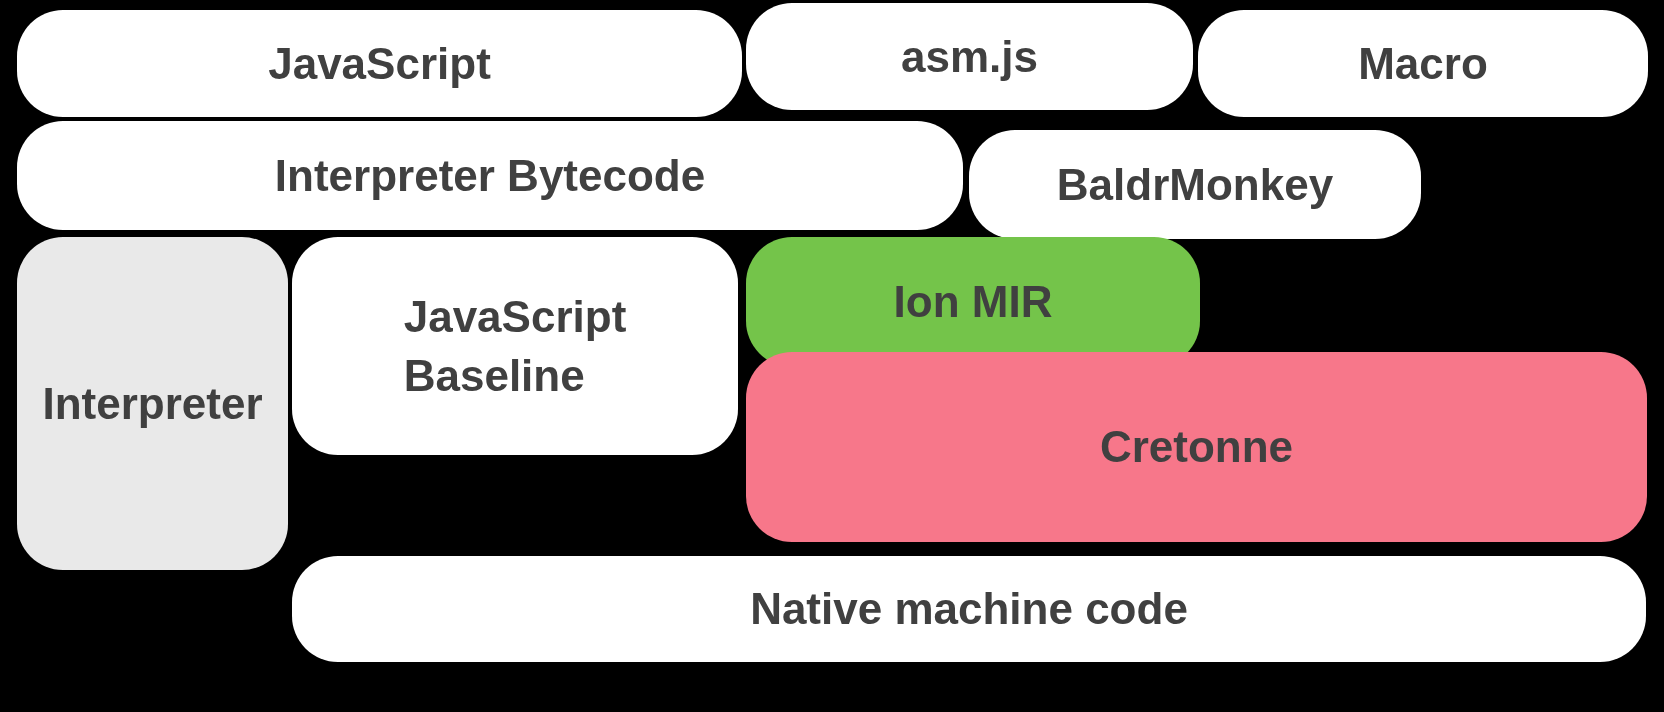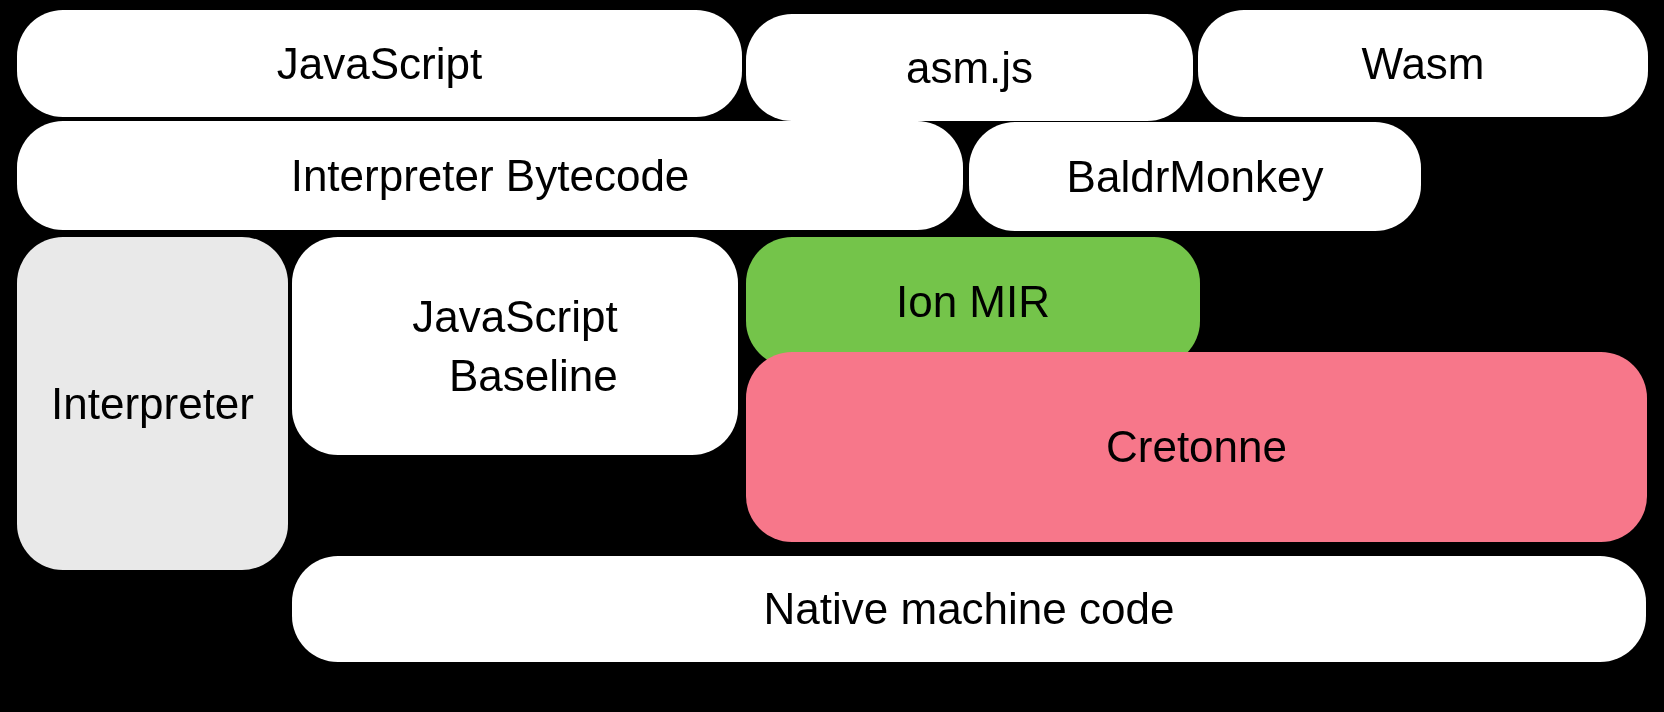--- a/index.html
+++ b/index.html
@@ -13,52 +13,53 @@
     height: 712px;
     background: #000000;
     overflow: hidden;
     font-family: "Liberation Sans", "DejaVu Sans", sans-serif;
   }
   .node {
     position: absolute;
     display: flex;
     align-items: center;
     justify-content: center;
-    text-align: right;
+    text-align: left;
     background: #ffffff;
-    color: #000000;
+    color: #404040;
     font-size: 44px;
     line-height: 1.35;
     border-radius: 46px;
     white-space: pre-line;
     box-sizing: border-box;
+    font-weight: bold;
   }
   
   .n-javascript      { left: 17px;   top: 10px;  width: 725px;  height: 107px; }
-  .n-asmjs           { left: 746px;  top: 14px;  width: 447px;  height: 107px; }
+  .n-asmjs           { left: 746px;  top: 3px;  width: 447px;  height: 107px; }
   .n-wasm            { left: 1198px; top: 10px;  width: 450px;  height: 107px; }
   .n-js-bytecode     { left: 17px;   top: 121px; width: 946px;  height: 109px; }
-  .n-baldrmonkey     { left: 969px;  top: 122px; width: 452px;  height: 109px; }
+  .n-baldrmonkey     { left: 969px;  top: 130px; width: 452px;  height: 109px; }
   .n-interpreter     { left: 17px;   top: 237px; width: 271px;  height: 333px; }
   .n-js-baseline     { left: 292px;  top: 237px; width: 446px;  height: 218px; }
   .n-ion-mir         { left: 746px;  top: 237px; width: 454px;  height: 130px; }
   .n-cretonne        { left: 746px;  top: 352px; width: 901px;  height: 190px; }
   .n-macro-assembler { left: 292px;  top: 463px; width: 446px;  height: 109px; }
   .n-native-code     { left: 292px;  top: 556px; width: 1354px; height: 106px; }
 </style>
 </head>
 <body>
 
 <div class="canvas">
 
   <div class="node n-javascript" style="background: rgb(255, 255, 255);">JavaScript</div>
 
   <div class="node n-asmjs" style="background: rgb(255, 255, 255);">asm.js</div>
 
-  <div class="node n-wasm" style="background: rgb(255, 255, 255);">Wasm</div>
+  <div class="node n-wasm" style="background: rgb(255, 255, 255);">Macro</div>
 
   <div class="node n-js-bytecode" style="background: rgb(255, 255, 255);">Interpreter Bytecode</div>
 
   <div class="node n-baldrmonkey" style="background: rgb(255, 255, 255);">BaldrMonkey</div>
 
   <div class="node n-interpreter" style="background: rgb(233, 233, 233);">Interpreter</div>
 
   <div class="node n-js-baseline" style="background: rgb(255, 255, 255);">JavaScript
 Baseline</div>
 

